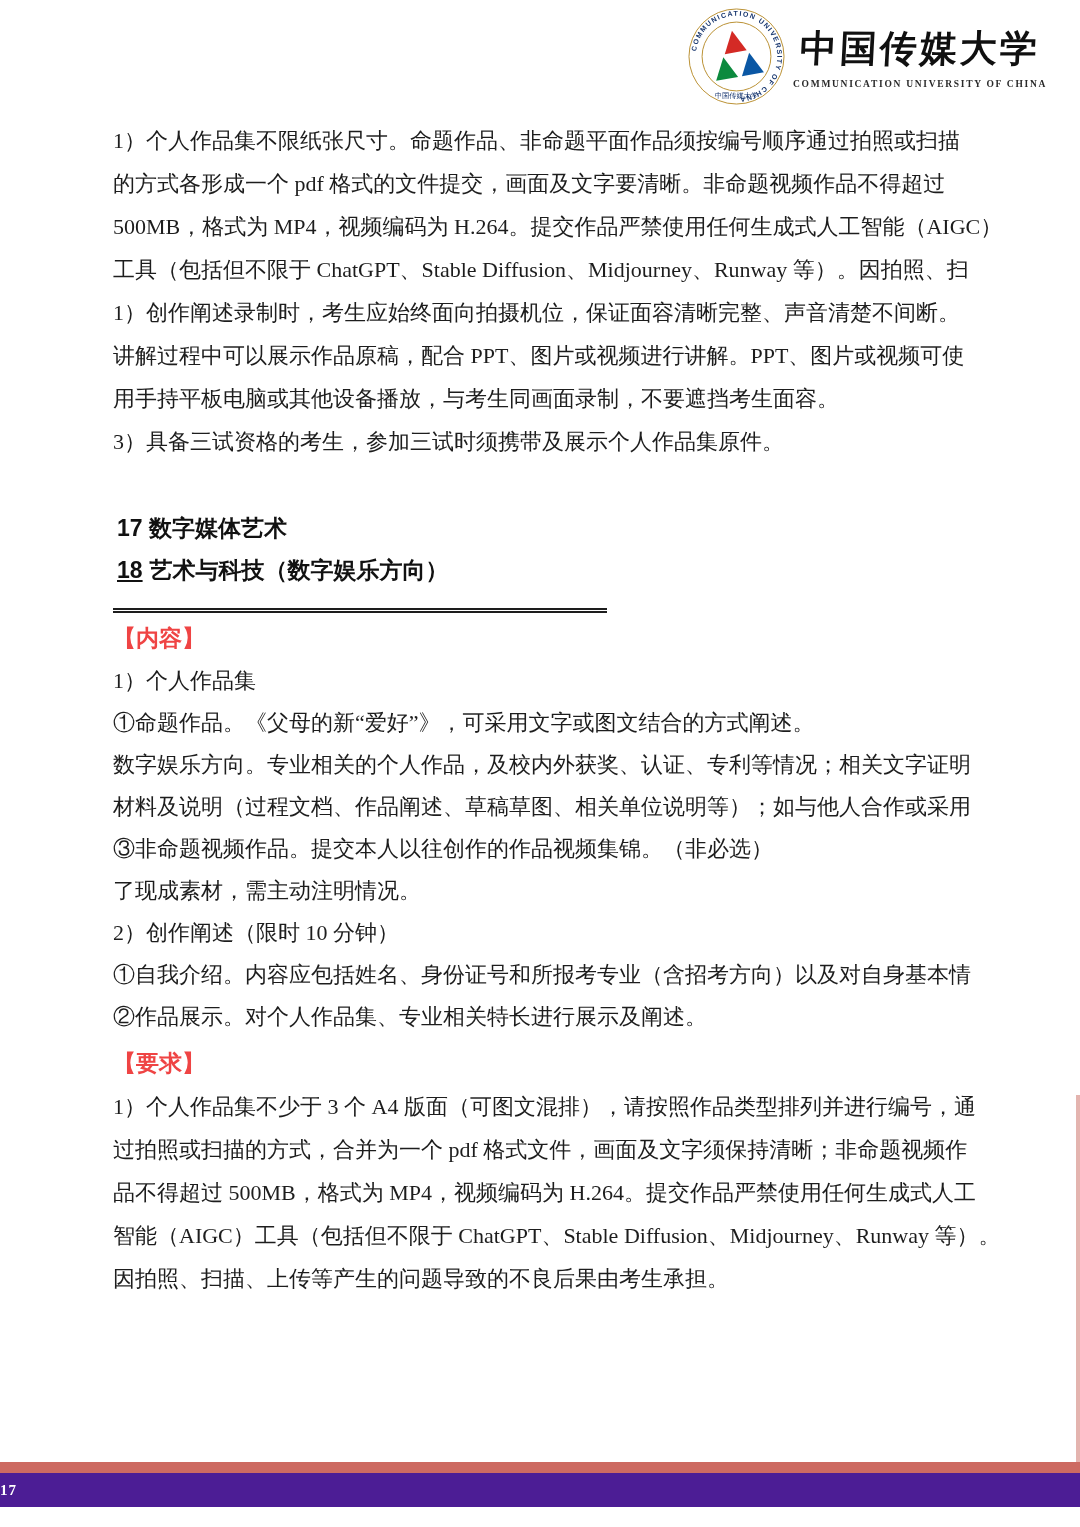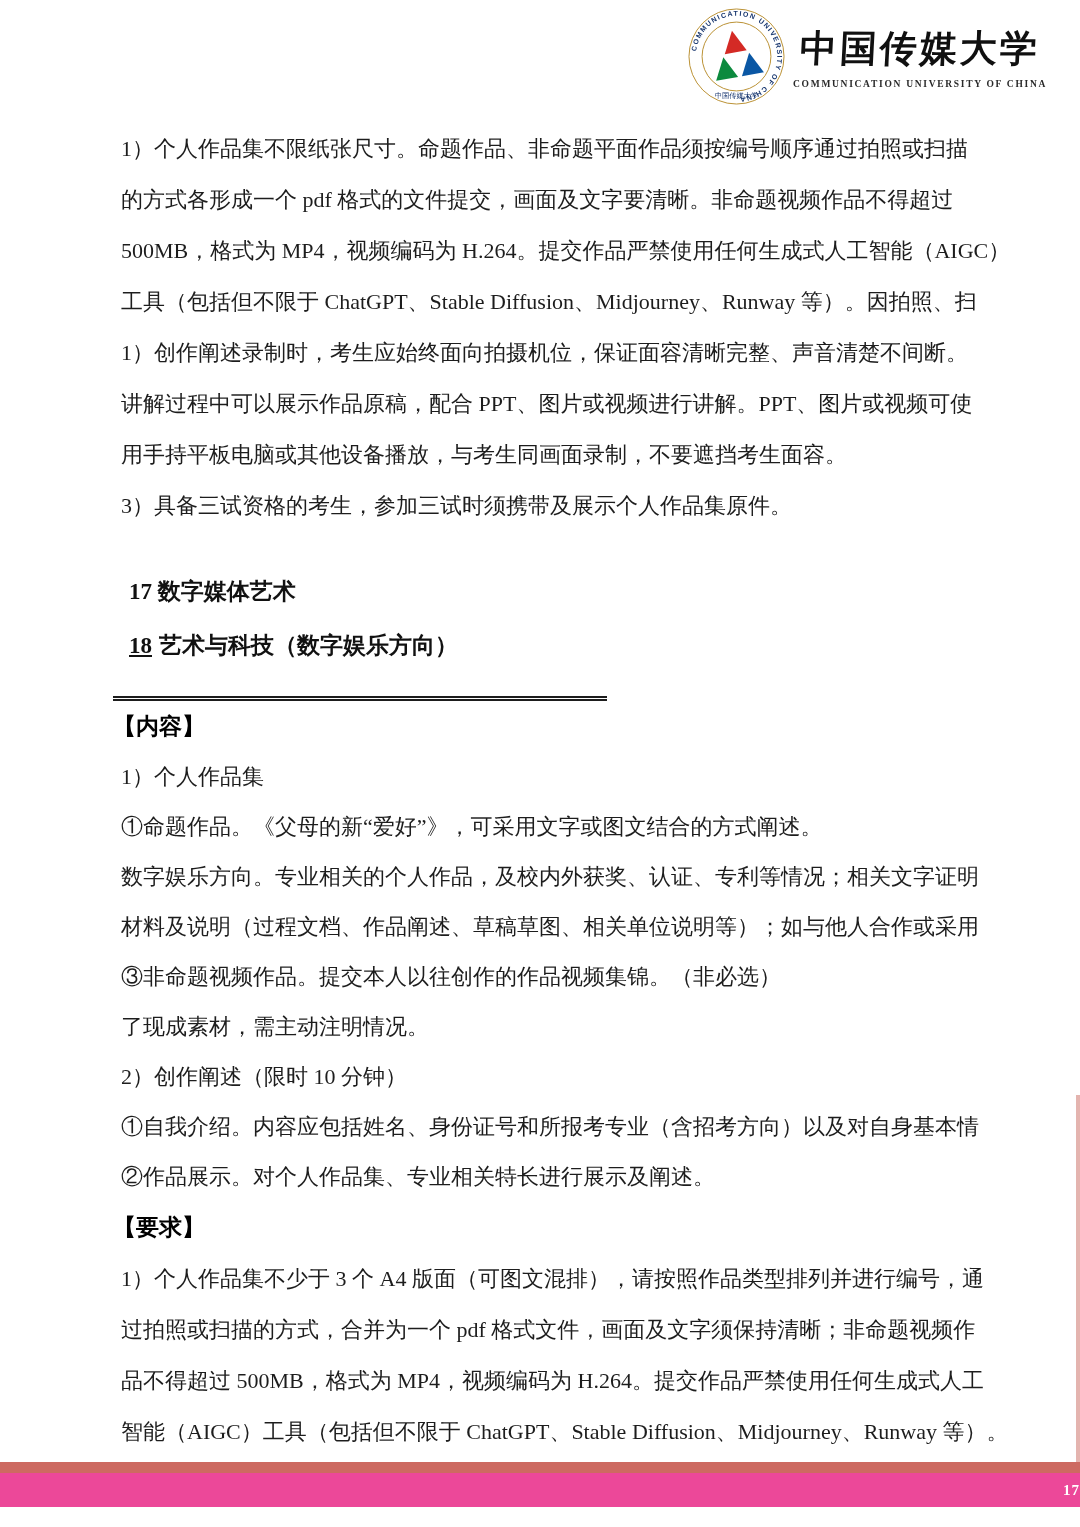--- a/index.html
+++ b/index.html
@@ -29,56 +29,56 @@
   .brand-en{
     margin-top:5px;
     font-size:9.5px;font-weight:bold;letter-spacing:1.7px;
     color:#2a2a2a;white-space:nowrap;
     font-family:"Liberation Serif","DejaVu Serif",serif;
   }
 
   
   .content{position:absolute;left:113px;top:119px;width:866px;}
   .line{
-    margin:8px;font-size:22px;line-height:43px;
+    margin:0;font-size:22px;line-height:43px;
     white-space:nowrap;
   }
   .content-sec .line{line-height:42px;}
   .heading{
-    font-family:Liberation Serif, serif;
-    font-weight:bold;font-size:23px;line-height:38px;margin:16px;
+    font-family:Liberation Sans, sans-serif;
+    font-weight:bold;font-size:23px;line-height:38px;margin:4px;
     white-space:nowrap;color:#111;
   }
   .h17{margin-top:46px;}
   .h18wrap{
     width:494px;
     border-bottom:5px double #1d1d1d;
     padding-bottom:15px;
   }
   .h18num{text-decoration:underline;padding-right:7px;}
   .label{
     font-family:"Liberation Sans","DejaVu Sans",sans-serif;
     font-weight:bold;font-size:23px;line-height:43px;
-    margin:4px 0 0;color:#000000;white-space:nowrap;
+    margin:4px 0 0;color:#ef4444;white-space:nowrap;
   }
 
   
   .edge-accent{
     position:absolute;right:0;top:1095px;
     width:4px;height:367px;
     background:#c96a5f;opacity:.5;
   }
   .footer-strip{
     position:absolute;left:0;top:1462px;
     width:100%;height:11px;background:#cd6a61;
   }
   .footer-bar{
     position:absolute;left:0;top:1473px;
-    width:100%;height:34px;background:#ec4899;
-    display:flex;align-items:center;justify-content:flex-end;
+    width:100%;height:34px;background:#4c1d95;
+    display:flex;align-items:center;justify-content:flex-start;
   }
   .page-num{
     color:#ffffff;font-size:15px;font-weight:bold;
     font-family:"Liberation Serif","DejaVu Serif",serif;
     letter-spacing:1px;
   }
 </style>
 </head>
 <body>
 

